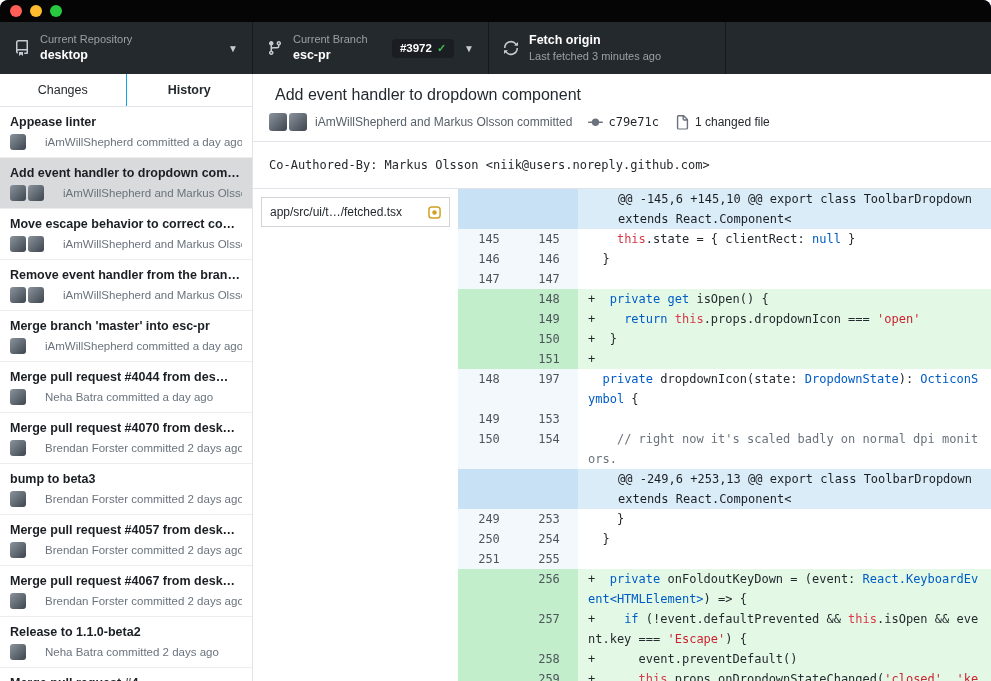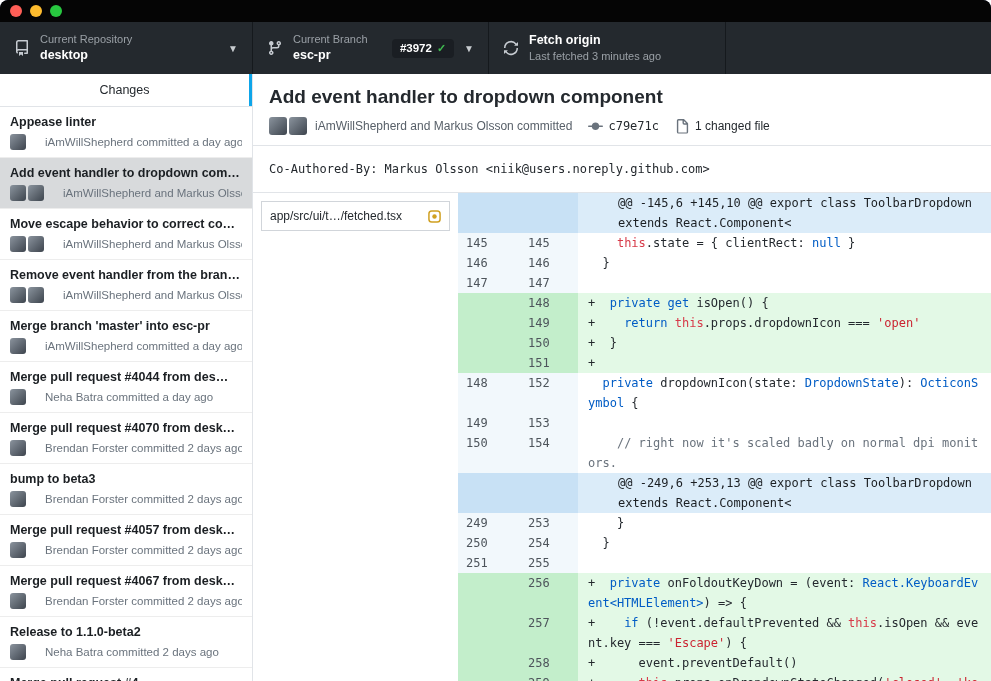--- a/index.html
+++ b/index.html
@@ -30,50 +30,50 @@
   .badge .check { color:#3fb950; font-size:11px; }
   .tb-icon { flex:none; }
 
   
   .content { flex:1; display:flex; min-height:0; }
 
   
   .sidebar { width:253px; flex:none; border-right:1px solid #e1e4e8; display:flex; flex-direction:column; background:#fff; }
   .tabs { height:33px; flex:none; display:flex; border-bottom:1px solid #e1e4e8; }
   .tab { flex:1; display:flex; align-items:center; justify-content:center; font-size:12.5px; color:#24292e; }
-  .tab:first-child { border-right:3px solid #0ea5e9; }
+  .tab:first-child { border-right:1px solid #0ea5e9; }
   .tab.active { font-weight:700; }
   .commits { flex:1; overflow:hidden; }
   .commit-row { height:51px; padding:8px 10px 0; border-bottom:1px solid #ededed; background:#fff; }
   .commit-row.selected { background:#d8dadc; }
   .commit-title { font-size:12.5px; font-weight:700; color:#1b1f23; white-space:nowrap; overflow:hidden; }
   .commit-meta-row { display:flex; align-items:center; gap:19px; margin-top:5px; color:#6a737d; font-size:11.5px; white-space:nowrap; overflow:hidden; }
   .commit-avatars { display:flex; gap:2px; flex:none; }
   .avatar { width:16px; height:16px; border-radius:3px; background:linear-gradient(135deg,#8b949e,#3d444d); flex:none; display:inline-block; }
 
   
   .main { flex:1; min-width:0; display:flex; flex-direction:column; background:#fff; }
   .commit-header { padding:12px 16px 10px; flex:none; }
-  .commit-title-main { font-size:19px; font-weight:700; color:#24292e; }
+  .commit-title-main { font-size:16px; font-weight:400; color:#24292e;margin-left:6px; }
   .commit-meta-main { display:flex; align-items:center; margin-top:9px; font-size:12px; color:#586069; }
   .meta-avatars { display:flex; gap:2px; margin-right:8px; }
   .meta-avatars .avatar { width:18px; height:18px; }
   .meta-group { display:flex; align-items:center; gap:5px; margin-left:16px; color:#24292e; }
   .mono { font-family:"DejaVu Sans Mono", monospace; font-size:12px; }
   .coauthor { flex:none; border-top:1px solid #e1e4e8; padding:16px 16px; font-family:"DejaVu Sans Mono", monospace; font-size:12px; color:#24292e; white-space:nowrap; overflow:hidden; }
 
   .body { flex:1; display:flex; border-top:1px solid #e1e4e8; min-height:0; }
   .file-list { width:205px; flex:none; padding:8px; background:#fff; }
   .file-row { height:30px; border:1px solid #d1d5da; display:flex; align-items:center; justify-content:space-between; padding:0 8px; font-size:12px; color:#24292e; background:#fff; }
   .file-path { white-space:nowrap; overflow:hidden; }
 
   
   .diff { flex:1; min-width:0; overflow:hidden; font-family:"DejaVu Sans Mono", monospace; font-size:12px; line-height:20px; color:#24292e; }
   .diff-row { display:flex; min-height:20px; }
-  .gut { flex:none; text-align:left; padding:0 8px; color:#4d545b; }
+  .gut { flex:none; text-align:center; padding:0 8px; color:#4d545b; }
   .gut.old { width:62px; }
   .gut.new { width:58px; }
   .code { flex:1; min-width:0; padding:0 10px; white-space:pre-wrap; word-break:break-all; }
   .row-context .gut { background:#f2f8fc; }
   .row-context .code { background:#fff; }
   .row-add .gut { background:#c3eecb; }
   .row-add .code { background:#e3f9e6; }
   .row-hunk .gut { background:#c8e1f5; }
   .row-hunk .code { background:#dbecf9; color:#1b1f23;padding-left:40px; }
 
@@ -132,20 +132,21 @@
       </div>
     </div>
     <div style="flex:1"></div>
   </div>
 
   <div class="content">
 
     <aside class="sidebar">
       <div class="tabs">
         <div class="tab">Changes</div>
+        <div class="tab active">History</div>
       </div>
       <div class="commits">
   <div class="commit-row">
     <div class="commit-title">Appease linter</div>
     <div class="commit-meta-row">
       <span class="commit-avatars">
                 <span class="avatar"></span>
               </span>
       <span>iAmWillShepherd committed a day ago</span>
     </div>
@@ -343,21 +344,21 @@
   </div>
 
   <div class="diff-row row-add">
     <div class="gut old"></div>
     <div class="gut new">151</div>
     <div class="code"><span class="seg-p">+</span></div>
   </div>
 
   <div class="diff-row row-context">
     <div class="gut old">148</div>
-    <div class="gut new">152</div>
+    <div class="gut new">197</div>
     <div class="code"><span class="seg-p">  </span><span class="seg-k">private</span><span class="seg-p"> dropdownIcon(state: </span><span class="seg-t">DropdownState</span><span class="seg-p">): </span><span class="seg-t">OcticonSymbol</span><span class="seg-p"> {</span></div>
   </div>
 
   <div class="diff-row row-context">
     <div class="gut old">149</div>
     <div class="gut new">153</div>
   </div>
 
   <div class="diff-row row-context">
     <div class="gut old">150</div>

